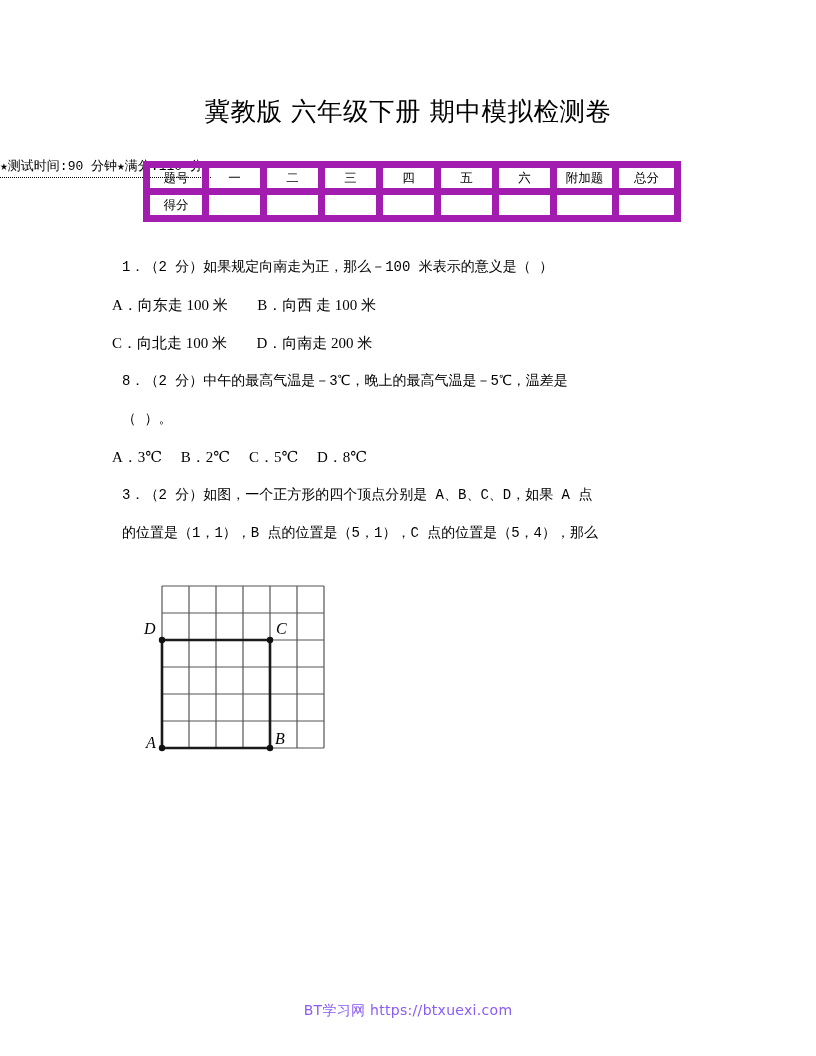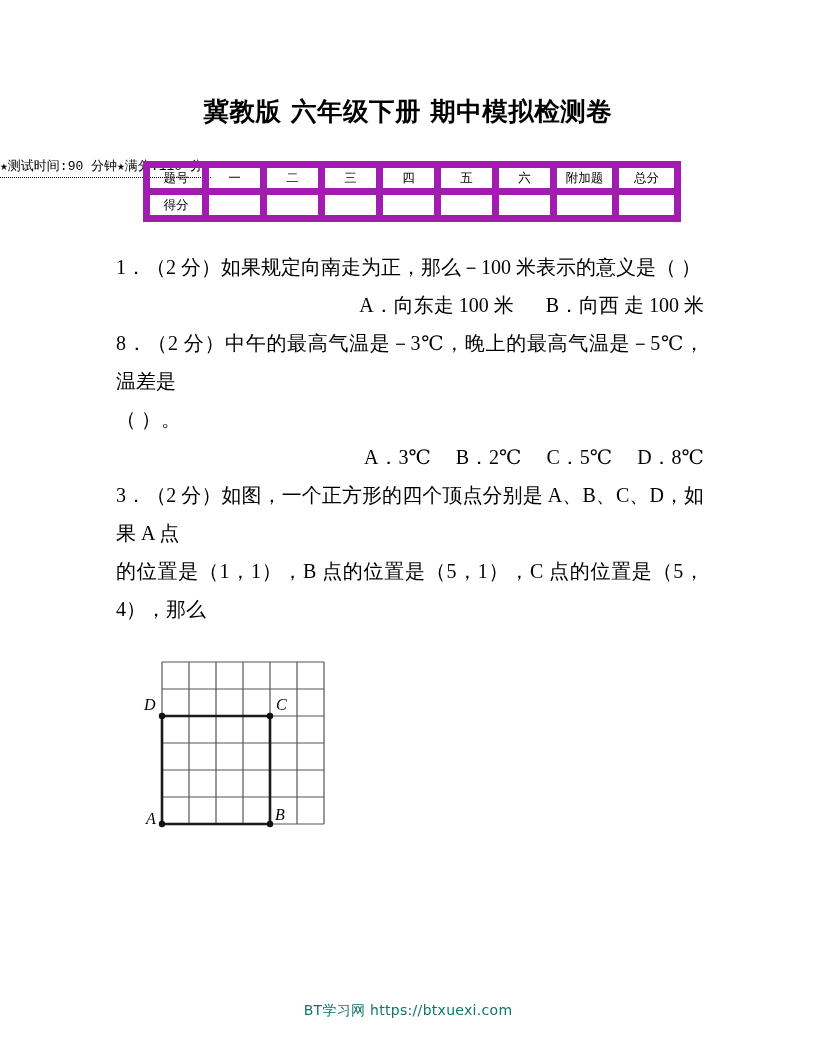--- a/index.html
+++ b/index.html
@@ -22,21 +22,21 @@
   }
 
   
   .doc-title {
     position: absolute;
     left: 0;
     right: 0;
     top: 97px;
     text-align: center;
     font-family: "DejaVu Sans", sans-serif;
-    font-weight: bold;
+    font-weight: normal;
     font-size: 25.5px;
     letter-spacing: 0.5px;
     line-height: 1.1;
   }
 
   
   .doc-subtitle {
     position: absolute;
     left: 0;
     right: 0;
@@ -85,31 +85,31 @@
 
   .section-heading {
     font-family: "DejaVu Sans", sans-serif;
     font-weight: bold;
     font-size: 15px;
     margin: 0 0 22px 0;
     letter-spacing: 0.5px;
   }
 
   .q {
-    font-size: 20px;
+    font-size: 14px;
     line-height: 38px;
-    margin: 0 0 0 4px;
+    margin: 0 0 0 10px;
     text-align: justify;
+    font-family: Liberation Mono, monospace;
   }
   .q-block { margin-bottom: 0; }
 
   .opts {
-    font-size: 20px;
+    font-size: 15px;
     line-height: 38px;
-    text-align: right;
   }
   .opt-gap { display: inline-block; width: 22px; }
 
   
   .figure-wrap {
     position: relative;
     height: 188px;
     margin-top: 12px;
   }
   .grid-fig {
@@ -123,21 +123,21 @@
 
   
   .footer-wm {
     position: absolute;
     left: 0;
     right: 0;
     top: 1002px;
     text-align: center;
     font-family: "DejaVu Sans", sans-serif;
     font-size: 14px;
-    color: #0f766e;
+    color: #8b5cf6;
     letter-spacing: 0.3px;
   }
 </style>
 </head>
 <body>
 
 <div class="page">
 
   <div class="doc-title">冀教版 六年级下册 期中模拟检测卷</div>
 
@@ -186,20 +186,25 @@
   <div class="content">
 
 
     <div class="q-block">
       <div class="q">1．（2 分）如果规定向南走为正，那么－100 米表示的意义是（   ）</div>
       <div class="opts">
         <span>A．向东走 100 米</span>
         <span class="opt-gap"></span>
         <span>B．向西 走 100 米</span>
       </div>
+      <div class="opts">
+        <span>C．向北走 100 米</span>
+        <span class="opt-gap"></span>
+        <span>D．向南走 200 米</span>
+      </div>
     </div>
 
     <div class="q-block">
       <div class="q">8．（2 分）中午的最高气温是－3℃，晚上的最高气温是－5℃，温差是</div>
       <div class="q">（  ）。</div>
       <div class="opts">A．3℃　 B．2℃　 C．5℃　 D．8℃</div>
     </div>
 
     <div class="q-block">
       <div class="q">3．（2 分）如图，一个正方形的四个顶点分别是 A、B、C、D，如果 A 点</div>

